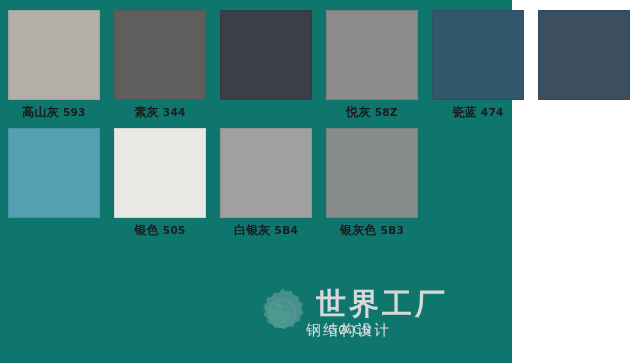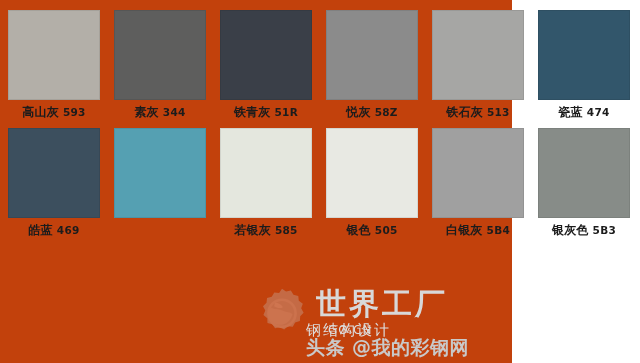--- a/index.html
+++ b/index.html
@@ -14,21 +14,21 @@
     overflow: hidden;
     position: relative;
   }
 
   #palette-board {
     position: relative;
     width: 512px;
     height: 363px;
     box-sizing: border-box;
     padding: 10px 8px 0 8px;
-    background: #c2410c;
+    background: #0f766e;
   }
 
   .swatch-grid {
     display: grid;
     grid-template-columns: repeat(6, 1fr);
     column-gap: 14px;
     row-gap: 0px;
     position: relative;
     z-index: 2;
   }
@@ -143,44 +143,34 @@
       <div class="swatch-cell">
         <div class="swatch-chip" style="background: rgb(179, 175, 168);"></div>
         <div class="swatch-caption"><span class="swatch-name">高山灰</span><span class="swatch-code">593</span></div>
       </div>
       <div class="swatch-cell">
         <div class="swatch-chip" style="background: rgb(94, 94, 93);"></div>
         <div class="swatch-caption"><span class="swatch-name">素灰</span><span class="swatch-code">344</span></div>
       </div>
       <div class="swatch-cell">
         <div class="swatch-chip" style="background: rgb(58, 63, 72);"></div>
-        <div class="swatch-caption"><span class="swatch-name">铁青灰</span><span class="swatch-code">51R</span></div>
       </div>
       <div class="swatch-cell">
         <div class="swatch-chip" style="background: rgb(139, 139, 139);"></div>
         <div class="swatch-caption"><span class="swatch-name">悦灰</span><span class="swatch-code">58Z</span></div>
-      </div>
-      <div class="swatch-cell">
-        <div class="swatch-chip" style="background: rgb(166, 166, 164);"></div>
-        <div class="swatch-caption"><span class="swatch-name">铁石灰</span><span class="swatch-code">513</span></div>
       </div>
       <div class="swatch-cell">
         <div class="swatch-chip" style="background: rgb(50, 86, 107);"></div>
         <div class="swatch-caption"><span class="swatch-name">瓷蓝</span><span class="swatch-code">474</span></div>
       </div>
       <div class="swatch-cell">
         <div class="swatch-chip" style="background: rgb(60, 79, 94);"></div>
-        <div class="swatch-caption"><span class="swatch-name">皓蓝</span><span class="swatch-code">469</span></div>
       </div>
       <div class="swatch-cell">
         <div class="swatch-chip" style="background: rgb(85, 160, 178);"></div>
-      </div>
-      <div class="swatch-cell">
-        <div class="swatch-chip" style="background: rgb(228, 231, 222);"></div>
-        <div class="swatch-caption"><span class="swatch-name">若银灰</span><span class="swatch-code">585</span></div>
       </div>
       <div class="swatch-cell">
         <div class="swatch-chip" style="background: rgb(232, 233, 227);"></div>
         <div class="swatch-caption"><span class="swatch-name">银色</span><span class="swatch-code">505</span></div>
       </div>
       <div class="swatch-cell">
         <div class="swatch-chip" style="background: rgb(160, 160, 160);"></div>
         <div class="swatch-caption"><span class="swatch-name">白银灰</span><span class="swatch-code">5B4</span></div>
       </div>
       <div class="swatch-cell">
@@ -195,16 +185,15 @@
         <path d="M32 2l4.6 3.2 5.5-1.1 3 4.8 5.5 1.3.6 5.6 4.6 3.3-1.9 5.3 2.8 4.9-3.9 4-0.4 5.6-5.4 1.6-2.7 4.9-5.6-0.5-4.3 3.6-4.9-2.7-5.4 1.4-3.2-4.6-5.5-1.4-0.2-5.6-4.4-3.5 2.1-5.2-2.6-5 4-3.8 0.6-5.6 5.4-1.4 2.9-4.8 5.5 0.7z"></path>
       </g>
       <circle cx="32" cy="30" r="17" fill="#e3e3e3"></circle>
       <circle cx="32" cy="30" r="14" fill="#cfcfcf"></circle>
       <path d="M20 24c5 2 9 1 13 3s8 1 11 4c-2 8-9 13-16 12-8-1-13-9-12-17z" fill="#e6e6e6"></path>
       <path d="M24 18c4 0 7 2 9 5-3 2-7 1-10-1z" fill="#ededed"></path>
     </svg>
     <div class="wm-brand">世界工厂</div>
     <div class="wm-sub">GO.CN</div>
     <div class="wm-faint">钢结构设计</div>
-    <div class="wm-toutiao">头条 @我的彩钢网</div>
   </div>
 
 </div>
 
 </body></html>

